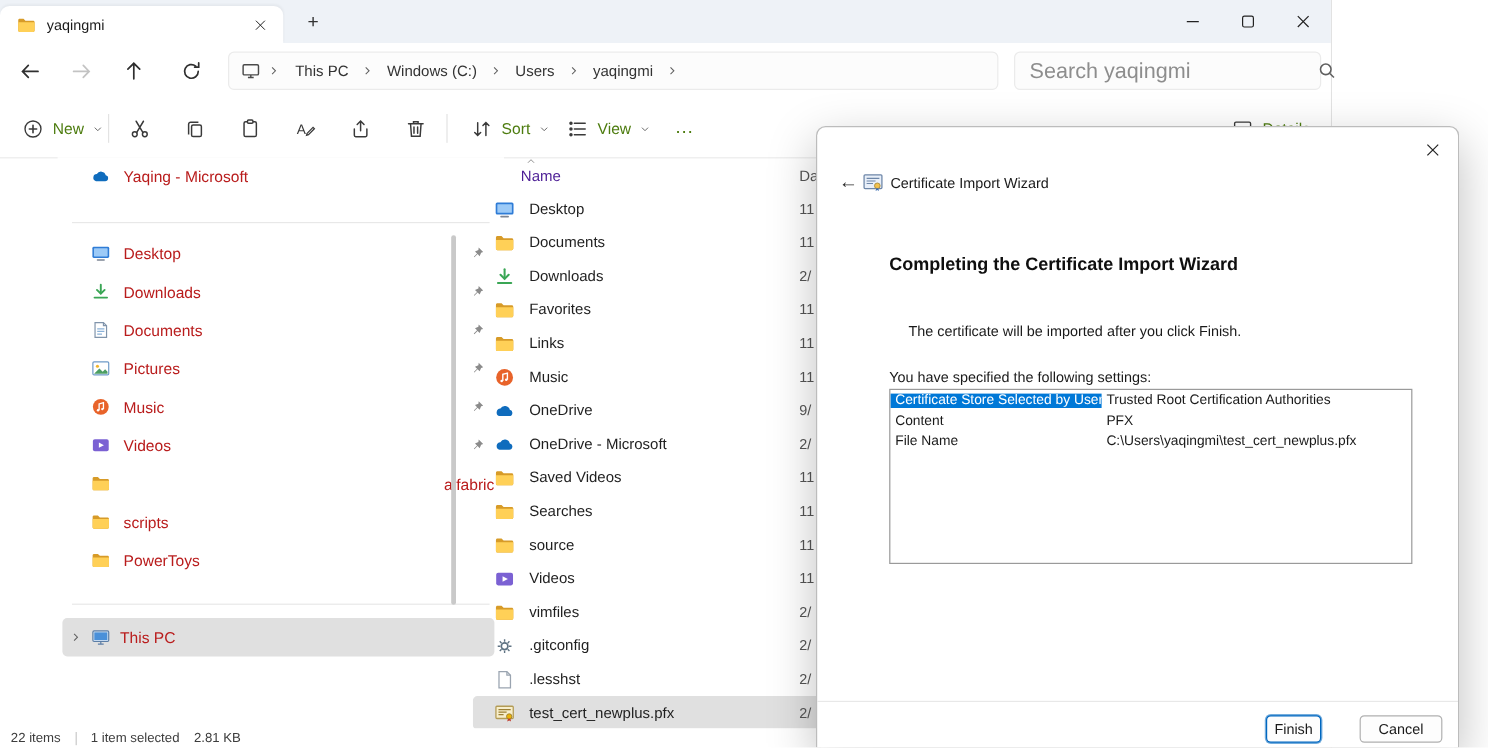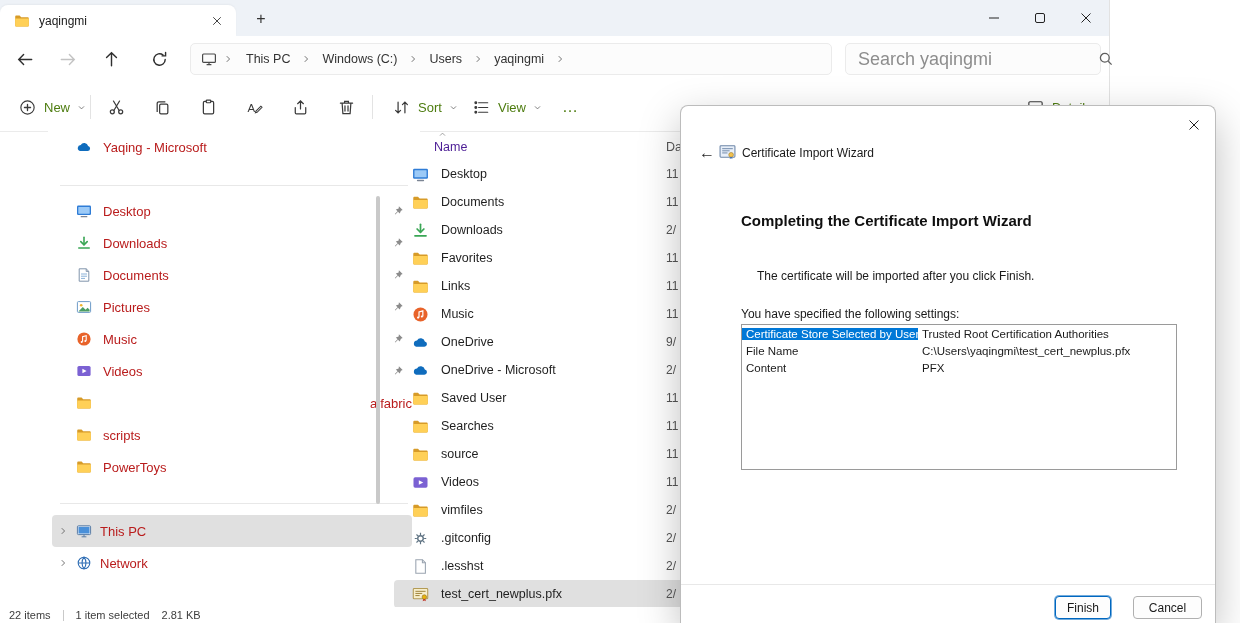--- a/index.html
+++ b/index.html
@@ -68,21 +68,21 @@
   .dlg-heading{position:absolute;left:60px;top:106px;font-size:15px;font-weight:bold;color:#0f0f0f;}
   .dlg-body{position:absolute;left:76px;top:163px;}
   .dlg-caption{position:absolute;left:60px;top:201px;}
   .dlg-table{position:absolute;left:60px;top:218px;width:436px;height:146px;border:1px solid #9a9a9a;background:#fff;overflow:hidden;}
   .srow{display:flex;height:17px;align-items:center;font-size:11.5px;}
   .skey{width:176px;padding:0 4px;white-space:nowrap;overflow:hidden;flex:none;}
   .sval{flex:1;padding:0 4px;white-space:nowrap;overflow:hidden;}
   .srow.selected .skey{background:#0078d7;color:#fff;}
   .dlg-btnline{position:absolute;left:0;right:0;top:478px;height:1px;background:#e8e8e8;}
   .dlg-btn{position:absolute;top:490px;height:23px;border-radius:4px;background:#fdfdfd;display:flex;align-items:center;justify-content:center;font-size:12px;color:#1a1a1a;}
-  .btn-finish{left:374px;width:56px;border:1px solid #0067c0;box-shadow:0 0 0 1px rgba(0,103,192,.55);}
+  .btn-finish{left:374px;width:46px;border:1px solid #0067c0;box-shadow:0 0 0 1px rgba(0,103,192,.55);}
   .btn-cancel{left:452px;width:69px;border:1px solid #b0b0b0;}
 </style>
 </head>
 <body>
 
 <div class="explorer">
 
   <div class="tabbar">
     <div class="tab">
       <span class="icon i16">
@@ -451,34 +451,20 @@
           </svg>
         </span>
       <span class="icon i16">
           <svg viewBox="0 0 16 16">
             <rect x="1.4" y="2.8" width="13.2" height="8.8" rx="1" fill="#cfe0f2" stroke="#5c7ea6"></rect>
             <rect x="2.6" y="4" width="10.8" height="6.4" fill="#4a90d9"></rect>
             <path d="M5.6 13.8h4.8M8 11.6v2.2" stroke="#5c7ea6"></path>
           </svg>
         </span>
       <span>This PC</span>
-    </div>
-    <div class="side-row tree" style="top:416px">
-      <span class="icon i10">
-          <svg viewBox="0 0 16 16" fill="none" stroke="#5f5f5f" stroke-width="1.4">
-            <path d="m6 3.5 4.5 4.5L6 12.5"></path>
-          </svg>
-        </span>
-      <span class="icon i16">
-          <svg viewBox="0 0 16 16" fill="none" stroke="#2e6db4" stroke-width="1.1">
-            <circle cx="8" cy="8" r="5.8"></circle>
-            <path d="M2.2 8h11.6M8 2.2c-2.6 3.2-2.6 8.4 0 11.6 2.6-3.2 2.6-8.4 0-11.6z"></path>
-          </svg>
-        </span>
-      <span>Network</span>
     </div>
   </div>
 
   <div class="vscroll"></div>
 
   <div class="filepane">
     <span class="icon i9 fl-caret">
         <svg viewBox="0 0 16 16" fill="none" stroke="#8a8a8a" stroke-width="1.4">
           <path d="m3.5 10 4.5-4.5L12.5 10"></path>
         </svg>
@@ -568,21 +554,21 @@
           <span class="fname">OneDrive - Microsoft</span>
           <span class="fdate">2/</span>
         </div>
         <div class="frow" style="top: 224px;">
           <span class="icon i17">
             <svg viewBox="0 0 16 16">
               <path fill="#d79b28" d="M1.2 3.8c0-.7.5-1.2 1.2-1.2h3.2L7.2 4.2h6.4c.7 0 1.2.5 1.2 1.2v7c0 .7-.5 1.2-1.2 1.2H2.4c-.7 0-1.2-.5-1.2-1.2z"></path>
               <path fill="#ffd057" d="M1.2 5.6h13.6v6.8c0 .7-.5 1.2-1.2 1.2H2.4c-.7 0-1.2-.5-1.2-1.2z"></path>
             </svg>
           </span>
-          <span class="fname">Saved User</span>
+          <span class="fname">Saved Videos</span>
           <span class="fdate">11</span>
         </div>
         <div class="frow" style="top: 252px;">
           <span class="icon i17">
             <svg viewBox="0 0 16 16">
               <path fill="#d79b28" d="M1.2 3.8c0-.7.5-1.2 1.2-1.2h3.2L7.2 4.2h6.4c.7 0 1.2.5 1.2 1.2v7c0 .7-.5 1.2-1.2 1.2H2.4c-.7 0-1.2-.5-1.2-1.2z"></path>
               <path fill="#ffd057" d="M1.2 5.6h13.6v6.8c0 .7-.5 1.2-1.2 1.2H2.4c-.7 0-1.2-.5-1.2-1.2z"></path>
             </svg>
           </span>
           <span class="fname">Searches</span>
@@ -682,25 +668,25 @@
   <div class="dlg-heading">Completing the Certificate Import Wizard</div>
   <div class="dlg-body">The certificate will be imported after you click Finish.</div>
   <div class="dlg-caption">You have specified the following settings:</div>
   <div class="dlg-table">
       <div id="settings-rows">
         <div class="srow selected">
           <span class="skey" style="background: rgb(0, 120, 215);">Certificate Store Selected by User</span>
           <span class="sval">Trusted Root Certification Authorities</span>
         </div>
         <div class="srow">
+          <span class="skey">Content</span>
+          <span class="sval">PFX</span>
+        </div>
+        <div class="srow">
           <span class="skey">File Name</span>
           <span class="sval">C:\Users\yaqingmi\test_cert_newplus.pfx</span>
-        </div>
-        <div class="srow">
-          <span class="skey">Content</span>
-          <span class="sval">PFX</span>
         </div>
       </div>
     </div>
   <div class="dlg-btnline"></div>
   <div class="dlg-btn btn-finish">Finish</div>
   <div class="dlg-btn btn-cancel">Cancel</div>
 </div>
 
 </body></html>

